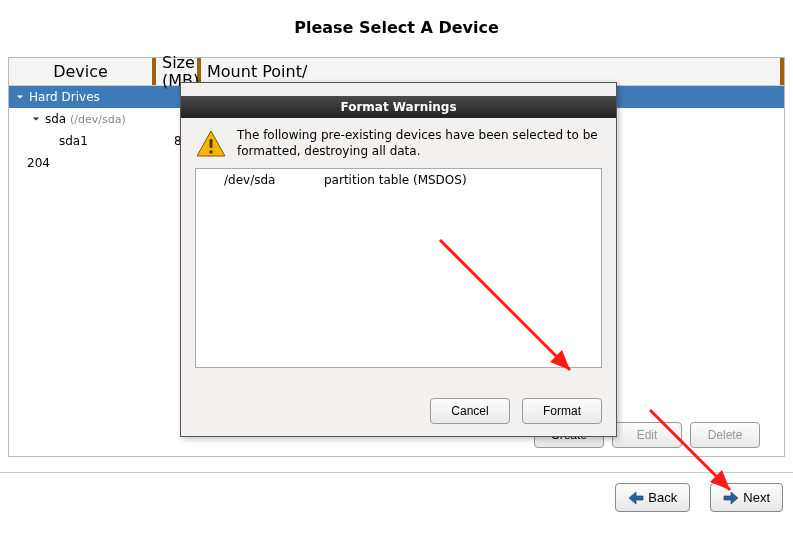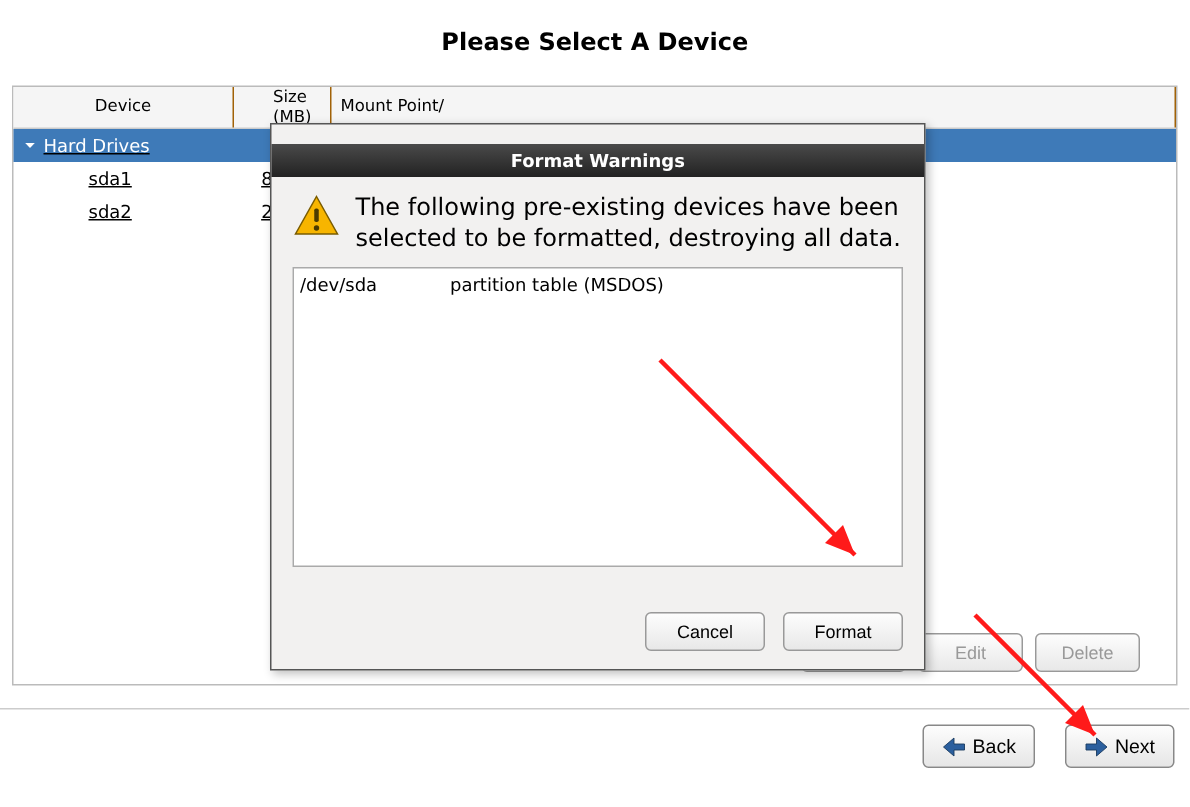--- a/index.html
+++ b/index.html
@@ -3,26 +3,26 @@
 <meta charset="utf-8">
 <style>
 * { box-sizing: border-box; margin: 0; padding: 0; }
 body { font-family: "DejaVu Sans", "Liberation Sans", sans-serif; font-size: 12px; background: #fff; width: 793px; height: 538px; position: relative; overflow: hidden; }
 
 .page-title { text-align: center; font-size: 16px; font-weight: bold; padding: 18px 0 20px; }
 
 .main-panel { border: 1px solid #bbb; margin: 0 8px; height: 400px; position: relative; background: #fff; }
 
 .table-header { display: flex; height: 28px; background: #f5f5f5; border-bottom: 1px solid #ccc; }
-.th { border-right: 1px solid #a16207; padding: 2px 6px; font-size: 11px; line-height: 1.1; display: flex; align-items: center; }
+.th { border-right: 4px solid #a16207; padding: 2px 6px; font-size: 16px; line-height: 1.1; display: flex; align-items: center; }
 .th.device { width: 147px; justify-content: center; }
-.th.size { width: 45px; white-space: pre-line; margin-left: 20px; }
+.th.size { width: 45px; white-space: pre-line; }
 .th.mount { flex: 1; white-space: pre-line; }
 
-.tree { padding: 0; text-decoration: underline; }
+.tree { padding: 0; }
 .tree-row { height: 22px; display: flex; align-items: center; font-size: 12px; }
 .tree-row.selected { background: #3e7ab8; color: #fff; }
 .tree-row .indent { display: inline-block; }
 .expander { display: inline-flex; width: 14px; justify-content: center; margin-right: 2px; }
 .expander svg { width: 8px; height: 8px; }
 .tree-row .label-col { width: 147px; display: flex; align-items: center; }
 .tree-row .size-col { width: 45px; text-align: right; padding-right: 4px; }
 .node-path { color: #888; font-size: 11px; }
 
 .action-bar { position: absolute; bottom: 8px; right: 24px; display: flex; gap: 8px; }
@@ -33,24 +33,24 @@
 .nav-bar { display: flex; justify-content: flex-end; gap: 20px; padding: 10px 10px 0 0; }
 .nav-btn { background: linear-gradient(#fdfdfd, #e6e6e6); border: 1px solid #888; border-radius: 4px; padding: 6px 12px; font-size: 13px; cursor: pointer; display: inline-flex; align-items: center; gap: 4px; min-width: 72px; justify-content: center; }
 .nav-btn svg { width: 16px; height: 14px; }
 
 
 .dialog { position: absolute; left: 180px; top: 82px; width: 437px; background: #f2f1f0; border: 1px solid #555; box-shadow: 2px 2px 6px rgba(0,0,0,0.25); }
 .dialog-titlebar { background: linear-gradient(#4a4a4a, #222); color: #fff; height: 22px; display: flex; align-items: center; justify-content: center; font-size: 12px; font-weight: bold; position: relative; margin-top: 13px; }
 .dialog-body { padding: 10px 14px 12px; }
 .warn-row { display: flex; gap: 10px; }
 .warn-icon { width: 32px; height: 32px; flex-shrink: 0; }
-.warn-text { font-size: 16px; line-height: 1.3; }
+.warn-text { font-size: 12px; line-height: 1.3; }
 .device-list { margin-top: 8px; margin-left: 0px; border: 1px solid #aaa; background: #fff; height: 200px; padding: 4px; font-size: 12px; display: flex; flex-direction: column; }
 .device-row { display: flex; }
-.device-row .c1 { width: 100px; }
+.device-row .c1 { width: 100px; margin-left: 24px; }
 .dialog-buttons { display: flex; justify-content: flex-end; gap: 12px; margin-top: 30px; }
 
 
 .arrow { position: absolute; pointer-events: none; }
 .arrow svg { overflow: visible; }
 </style>
 </head>
 <body>
 
 <div class="page-title">Please Select A Device</div>
@@ -70,30 +70,39 @@
         <span class="expander">
           <svg viewBox="0 0 10 10">
               <path d="M1 3 L5 7 L9 3 Z" fill="#fff"></path>
             </svg>
         </span>
         <span>Hard Drives</span>
       </div>
     </div>
     <div class="tree-row">
       <div class="label-col">
+        <span class="indent" style="width:20px"></span>
+        <span class="expander">
+          <svg viewBox="0 0 10 10">
+              <path d="M1 3 L5 7 L9 3 Z" fill="#333"></path>
+            </svg>
+        </span>
+        <span>sda</span>
+        <span>&nbsp;</span>
+        <span class="node-path">(/dev/sda)</span>
+      </div>
+    </div>
+    <div class="tree-row">
+      <div class="label-col">
         <span class="indent" style="width:50px"></span>
         <span>sda1</span>
       </div>
       <div class="size-col">819</div>
     </div>
     <div class="tree-row">
-      <div class="label-col">
-        <span class="indent" style="width:50px"></span>
-        <span>sda2</span>
-      </div>
       <div class="size-col">204</div>
     </div>
   </div>
 
   <div class="action-bar">
     <button class="btn">Create</button>
     <button class="btn" disabled="">Edit</button>
     <button class="btn" disabled="">Delete</button>
   </div>
 </div>

